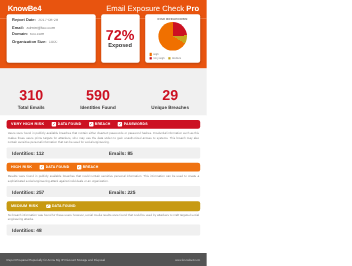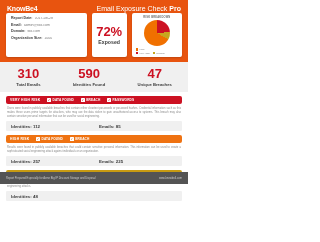--- a/index.html
+++ b/index.html
@@ -3,21 +3,21 @@
 <meta charset="utf-8">
 <style>
   * { margin:0; padding:0; box-sizing:border-box; }
   html,body { width:188px; height:242px; overflow:hidden; }
   body {
     font-family:"Liberation Sans", sans-serif;
     background:#ffffff;
     font-size:4px;
     color:#4a4a4a;
   }
-  .page { width:188px; height:184px; position:relative; background:#fff; }
+  .page { width:188px; height:242px; position:relative; background:#fff; }
 
   
   .header {
     height:17px; background:#e8540f; position:relative;
     display:flex; align-items:center; justify-content:space-between;
     padding:0 7px;
   }
   .logo { font-size:7px; font-weight:bold; color:#fff; letter-spacing:-.2px; }
   .title { font-size:7px; color:#fff; font-weight:400; }
   .title b { font-weight:bold; }
@@ -58,21 +58,21 @@
       );
   }
   .legend { margin-top:1.5px; width:100%; padding:0 2px; }
   .lrow { display:flex; gap:3px; justify-content:flex-start; margin-top:.6px; }
   .litem { display:flex; align-items:center; gap:1px; }
   .swatch { width:2.6px; height:2.6px; display:inline-block; }
   .ltext { font-size:2.4px; color:#7a7a7a; white-space:nowrap; }
 
   
   .stats {
-    display:flex; background:#f0f0f0; padding:5px 0 5px;
+    display:flex; background:#f0f0f0; padding:18px 0 5px;
     justify-content:space-around; text-align:center;
   }
   .stat-num { font-size:13px; font-weight:bold; color:#cc1122; line-height:1; }
   .stat-lbl { font-size:4.2px; font-weight:bold; color:#3c3c3c; margin-top:2px; }
 
   
   .sections { padding:4px 6px 0; background:#fff; }
   .section { margin-bottom:4px; }
   .risk-bar {
     display:flex; align-items:center; border-radius:2px;
@@ -181,21 +181,21 @@
   <div class="stats">
     <div>
       <div class="stat-num">310</div>
       <div class="stat-lbl">Total Emails</div>
     </div>
     <div>
       <div class="stat-num">590</div>
       <div class="stat-lbl">Identities Found</div>
     </div>
     <div>
-      <div class="stat-num">47</div>
+      <div class="stat-num">29</div>
       <div class="stat-lbl">Unique Breaches</div>
     </div>
   </div>
 
   <div class="sections">
 
     <div class="section">
       <div class="risk-bar risk-veryhigh">
         <span class="risk-name">VERY HIGH RISK</span>
         <span class="chip">

